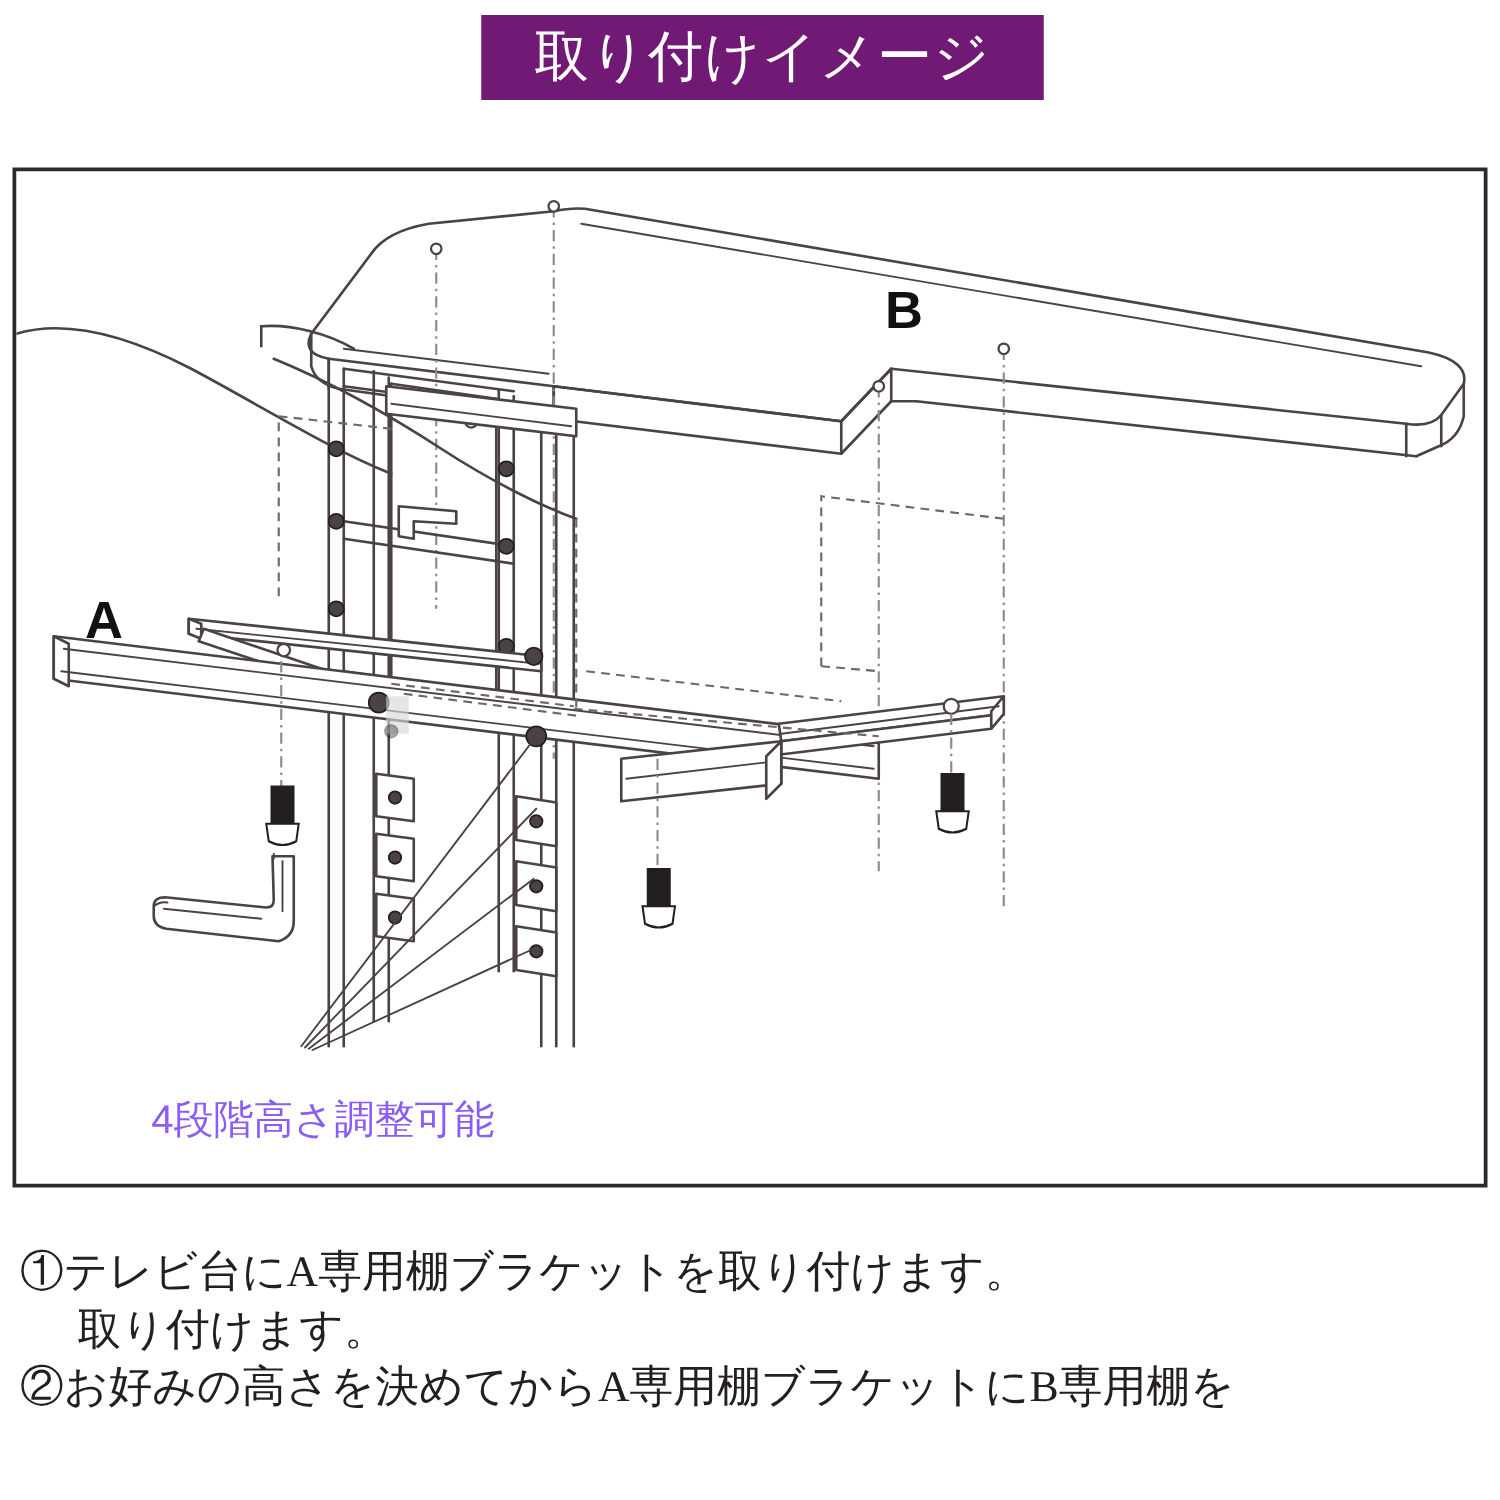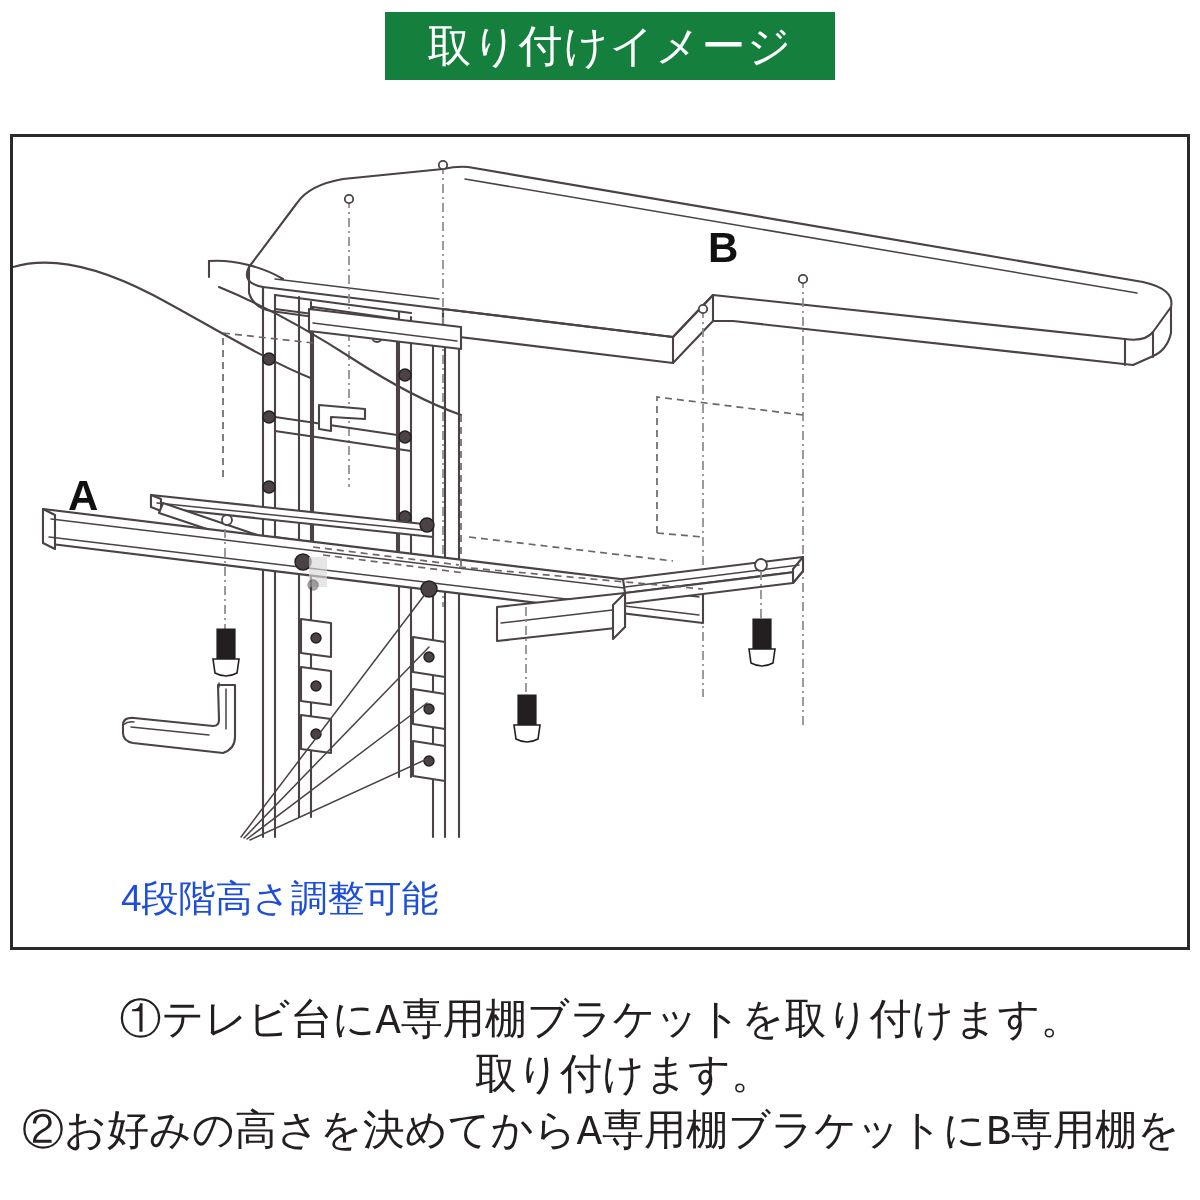--- a/index.html
+++ b/index.html
@@ -15,21 +15,21 @@
     overflow: hidden;
   }
 
   
   #title-banner {
     position: absolute;
     left: 385px;
     top: 12px;
     width: 450px;
     height: 68px;
-    background: #15803d;
+    background: #701a75;
     display: flex;
     align-items: center;
     justify-content: center;
     box-sizing: border-box;
   }
   #title-banner .title-text {
     color: #ffffff;
     font-size: 44px;
     font-weight: 400;
     letter-spacing: 1px;
@@ -67,40 +67,39 @@
     line-height: 1;
     font-family: "Liberation Sans", "DejaVu Sans", sans-serif;
   }
   #label-a { left: 55px; top: 338px; }
   #label-b { left: 695px; top: 90px; }
 
   #caption-adjust {
     position: absolute;
     left: 108px;
     top: 737px;
-    font-size: 37px;
-    color: #1d4ed8;
+    font-size: 32px;
+    color: #8b5cf6;
     white-space: nowrap;
     font-family: "Liberation Sans", "DejaVu Sans", sans-serif;
   }
 
   
   #instructions {
     position: absolute;
     left: 16px;
     top: 995px;
     width: 1170px;
   }
   .instr-line {
-    font-size: 42px;
+    font-size: 35px;
     color: #231f20;
     line-height: 1.32;
     white-space: nowrap;
-    font-family: Liberation Mono, monospace;
-    text-align: center;
+    font-family: Liberation Serif, serif;
   }
   .instr-line.indent {
     padding-left: 46px;
   }
 </style>
 </head>
 <body>
 
 <div id="title-banner">
   <span class="title-text">取り付けイメージ</span>

